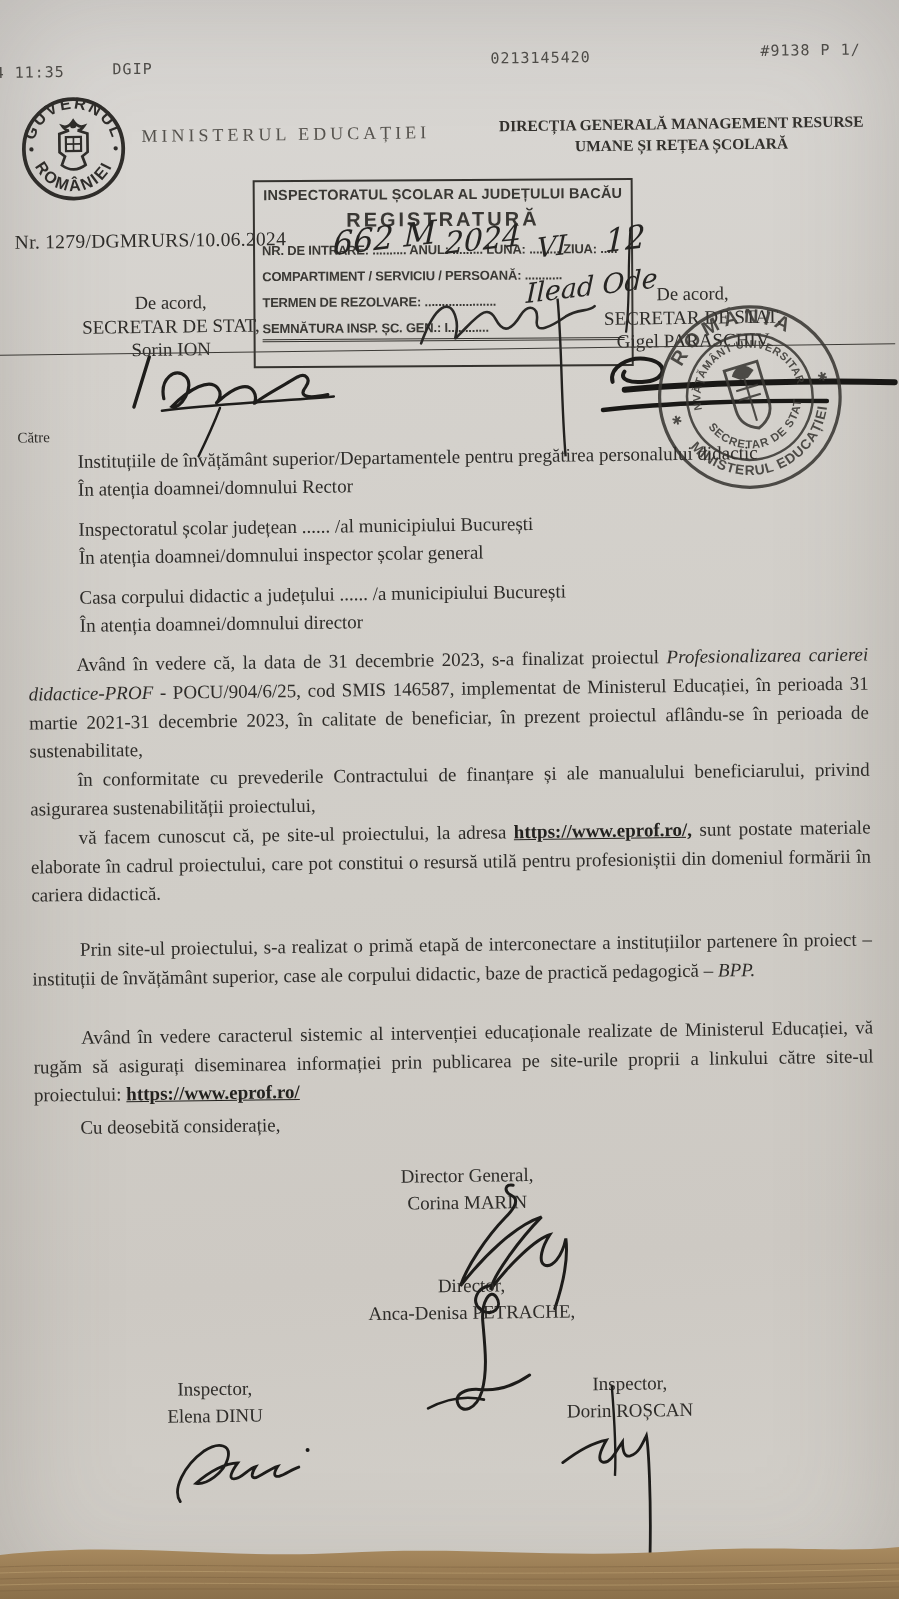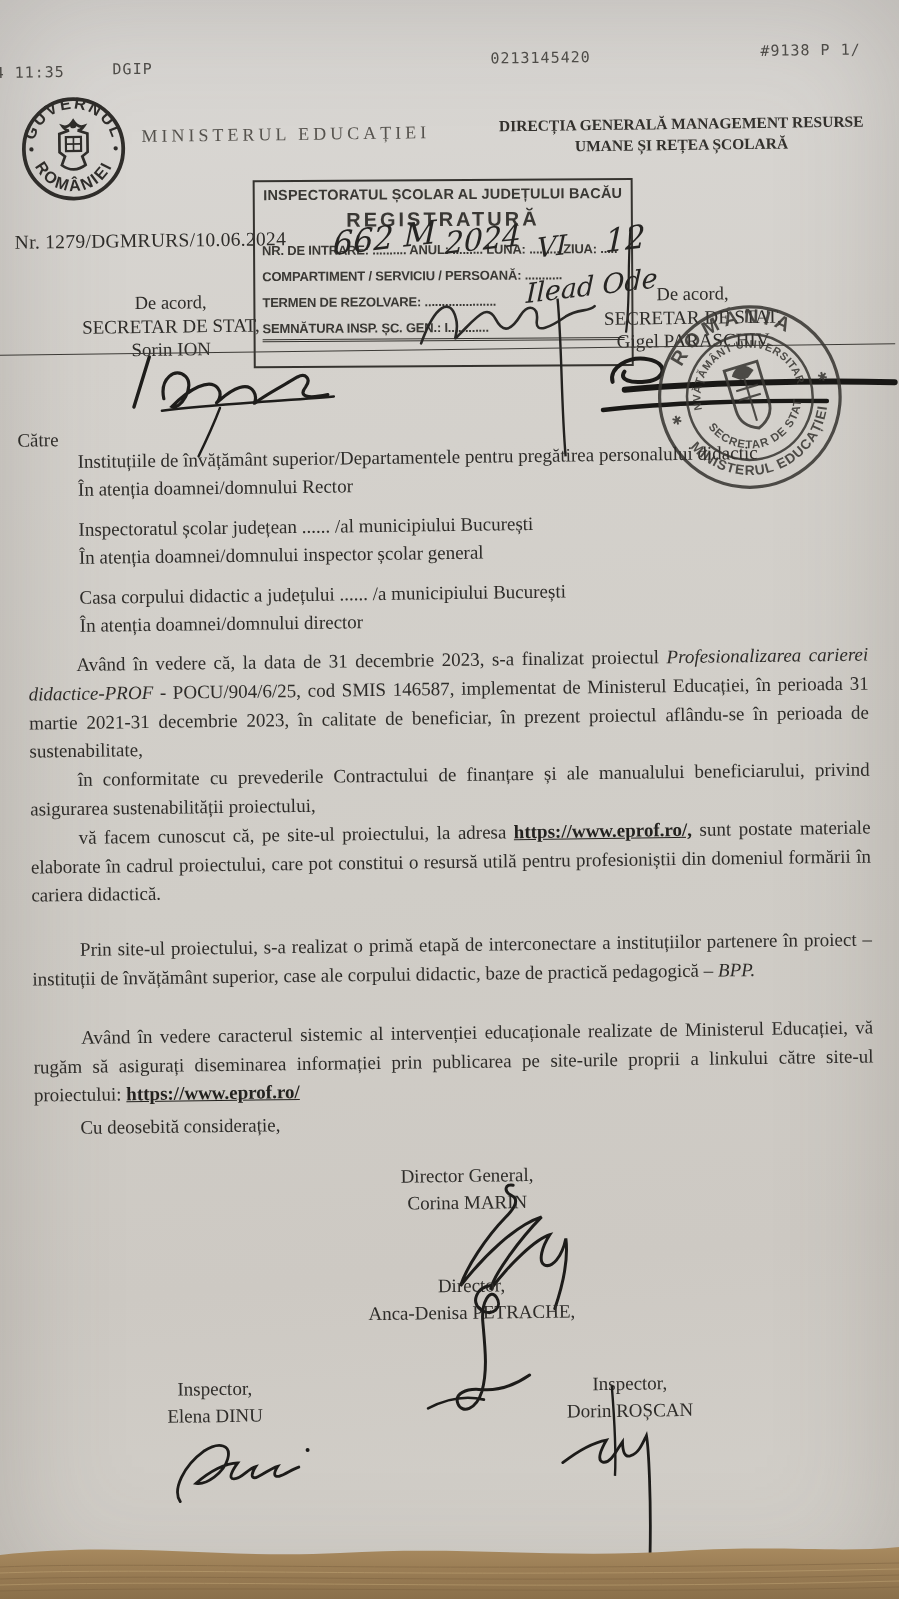--- a/index.html
+++ b/index.html
@@ -28,21 +28,21 @@
   .regbox .row{font-size:13px;font-weight:bold;margin-top:11px;white-space:nowrap;letter-spacing:-0.2px;}
   .hand{font-family:"DejaVu Serif", serif;font-style:italic;color:#262523;transform:rotate(-6deg) skewX(-8deg);}
   
   .approve{width:230px;text-align:center;font-size:18.5px;line-height:23px;}
   .caps{font-size:19px;}
   .refnum{font-size:19.5px;letter-spacing:.3px;}
   
   .pagerule{left:0;top:349px;width:899px;border-top:1.5px solid #3c3a36;}
   
   .rgroup{left:80px;width:800px;font-size:19px;line-height:28px;}
-  .catre{font-size:19px;}
+  .catre{font-size:15px;}
   .bodytext{left:28px;top:646px;width:840px;font-size:19px;line-height:28.8px;text-align:justify;}
   .bodytext p{margin:0;text-indent:48px;}
   .bodytext p.sp1{margin-top:26px;}
   .bodytext p.sp2{margin-top:30px;}
   .lnk{font-weight:bold;text-decoration:underline;color:#23221f;}
   .it{font-style:italic;}
   
   .sigblock{text-align:center;font-size:19px;line-height:27px;}
   
   svg text{font-family:"Liberation Sans", sans-serif;}

